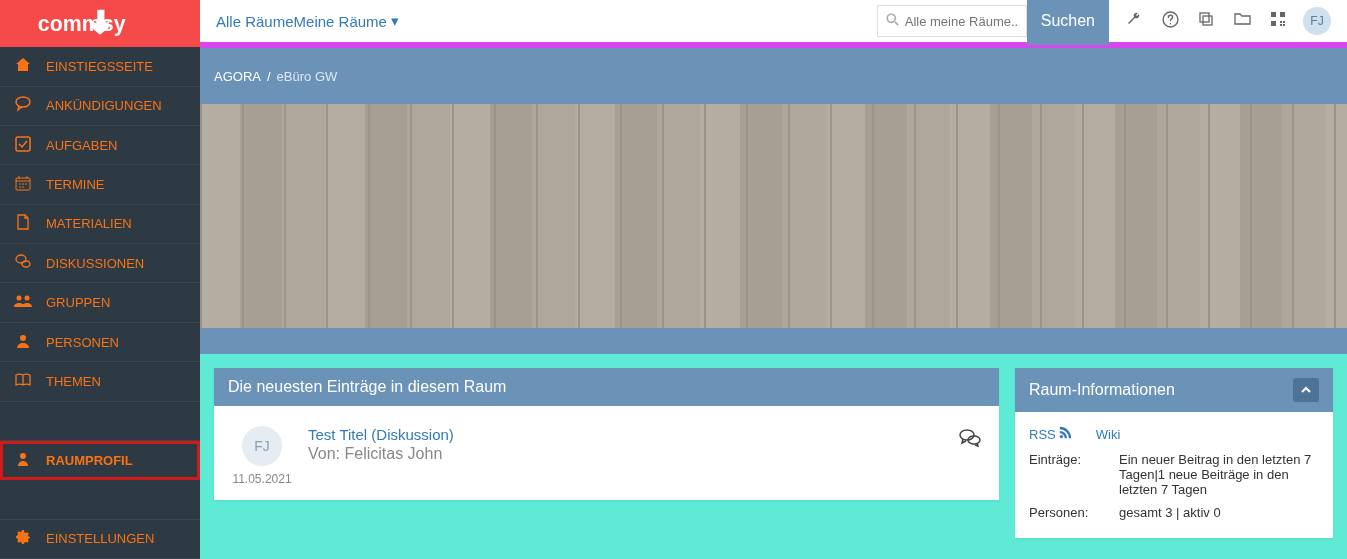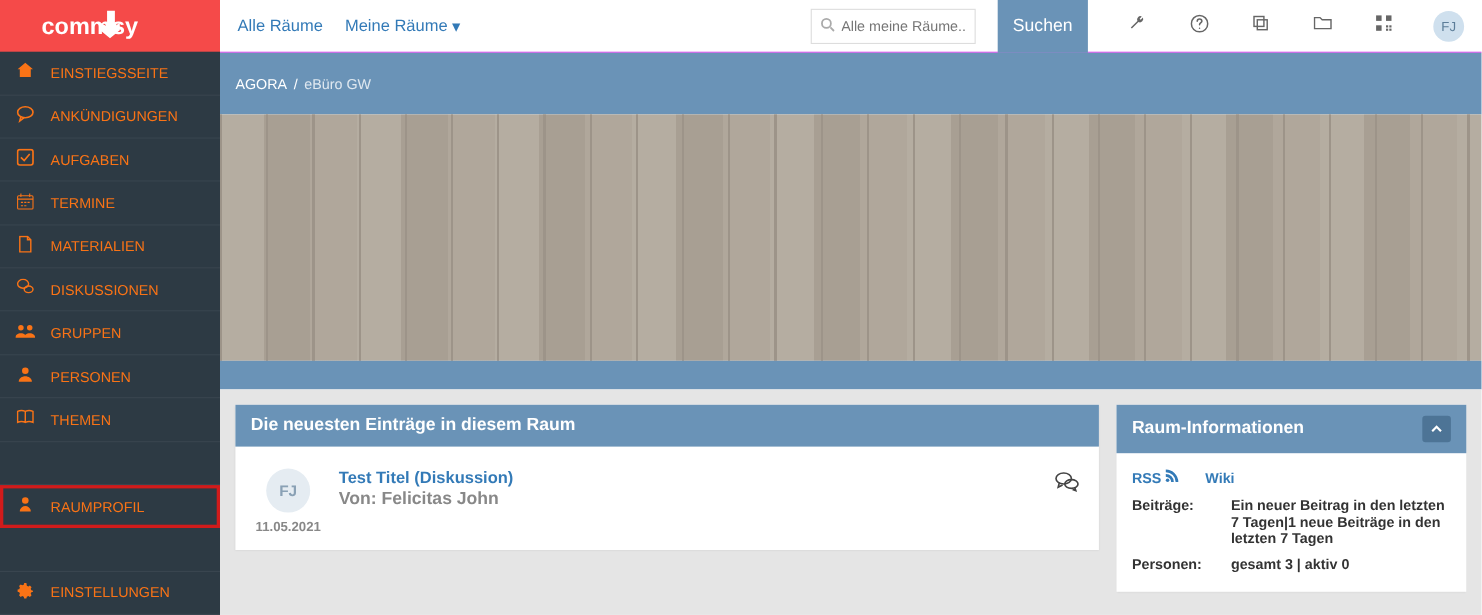--- a/index.html
+++ b/index.html
@@ -6,25 +6,25 @@
 body { font-family: -apple-system, BlinkMacSystemFont, "Segoe UI", Arial, sans-serif; font-size: 14px; color: #333; background: #fff; width: 1347px; height: 559px; overflow: hidden; }
 .app { display: flex; height: 100%; }
 
 
 .sidebar { width: 200px; background: #2d3a44; color: #d0d4d8; display: flex; flex-direction: column; flex-shrink: 0; }
 .logo-bar { height: 48px; background: #f54a49; display: flex; align-items: center; justify-content: center; }
 .logo-bar svg { height: 32px; }
 .sidebar-item { display: flex; align-items: center; height: 40px; padding: 0 14px; gap: 14px; font-size: 13px; color: #f97316; cursor: pointer; border-bottom: 1px solid #39454f; }
 .sidebar-item .icon { width: 18px; text-align: center; font-size: 15px; }
 .sidebar-sep { height: 40px; border-bottom: 1px solid #39454f; }
-.sidebar-item.highlight { outline: 3px solid #d11b1b; outline-offset: -3px; }
+.sidebar-item.highlight { outline: 3px solid #d11b1b; outline-offset: -3px; font-weight: bold; }
 
 
 .main { flex: 1; display: flex; flex-direction: column; }
-.topbar { height: 48px; display: flex; align-items: center; padding: 16px 16px; gap: 20px; border-bottom: 1px solid #d946ef; }
+.topbar { height: 48px; display: flex; align-items: center; padding: 16px 16px; gap: 0; border-bottom: 6px solid #d946ef; }
 .top-link { color: #337ab7; font-size: 15px; cursor: pointer; display: flex; align-items: center; gap: 4px; }
 .top-spacer { flex: 1; }
 .search-wrap { display: flex; align-items: center; border: 1px solid #ddd; background: #fff; height: 32px; width: 150px; padding: 0 8px; gap: 6px; color: #999; }
 .search-wrap input { border: none; outline: none; font-size: 13px; color: #555; width: 100%; background: transparent; }
 .search-btn { background: #6a93b7; color: #fff; border: none; height: 48px; padding: 0 14px; font-size: 16px; cursor: pointer; }
 .top-icon { color: #666; width: 22px; text-align: center; cursor: pointer; font-size: 16px; margin-left: 14px; }
 .avatar-chip { width: 28px; height: 28px; border-radius: 50%; background: #cfe0ee; display: flex; align-items: center; justify-content: center; font-size: 12px; color: #5c7d99; margin-left: 14px; cursor: pointer; }
 
 
 .breadcrumb { height: 56px; background: #6a93b7; color: #fff; display: flex; align-items: center; padding: 0 14px; font-size: 13px; gap: 6px; }
@@ -33,21 +33,21 @@
 
 
 .banner {
   height: 250px;
   background: repeating-linear-gradient(90deg, #9d9489 0 2px, transparent 2px 42px),
               repeating-linear-gradient(90deg, #b5ada1 0 40px, #a89f93 40px 82px, #b0a79b 82px 125px);
   border-bottom: 26px solid #6a93b7;
 }
 
 
-.content { flex: 1; background: #e5e5e5; padding: 14px; display: flex; gap: 16px; overflow: hidden; font-weight: bold; }
+.content { flex: 1; background: #5eead4; padding: 14px; display: flex; gap: 16px; overflow: hidden; }
 .col-left { flex: 1; display: flex; flex-direction: column; gap: 12px; }
 .col-right { width: 318px; display: flex; flex-direction: column; gap: 12px; }
 
 .panel { background: #fff; display: flex; flex-direction: column; box-shadow: 0 1px 2px rgba(0,0,0,0.08); }
 .panel-header { background: #6a93b7; color: #fff; padding: 10px 14px; font-size: 16px; display: flex; align-items: center; justify-content: space-between; }
 .panel-body { padding: 14px; }
 .collapse-btn { background: #4d7496; color: #fff; width: 26px; height: 24px; border-radius: 3px; display: flex; align-items: center; justify-content: center; cursor: pointer; font-size: 12px; }
 
 .entry { display: flex; gap: 16px; padding: 6px 4px 0 4px; }
 .entry-left { width: 60px; text-align: center; }
@@ -248,21 +248,21 @@
               <span class="info-link">
                 <span>RSS</span>
                 <span><svg width="13" height="13" viewBox="0 0 16 16" fill="#337ab7">
                       <circle cx="3" cy="13" r="2"></circle>
                       <path d="M1 6a9 9 0 019 9h-3a6 6 0 00-6-6zM1 1a14 14 0 0114 14h-3A11 11 0 001 4z"></path>
                     </svg></span>
               </span>
               <span class="info-link">Wiki</span>
             </div>
             <div class="info-row">
-              <div class="info-key">Beiträge:</div>
+              <div class="info-key">Einträge:</div>
               <div class="info-val">Ein neuer Beitrag in den letzten 7 Tagen|1 neue Beiträge in den letzten 7 Tagen</div>
             </div>
             <div class="info-row">
               <div class="info-key">Personen:</div>
               <div class="info-val">gesamt 3 | aktiv 0</div>
             </div>
           </div>
         </div>
       </div>
     </div>

